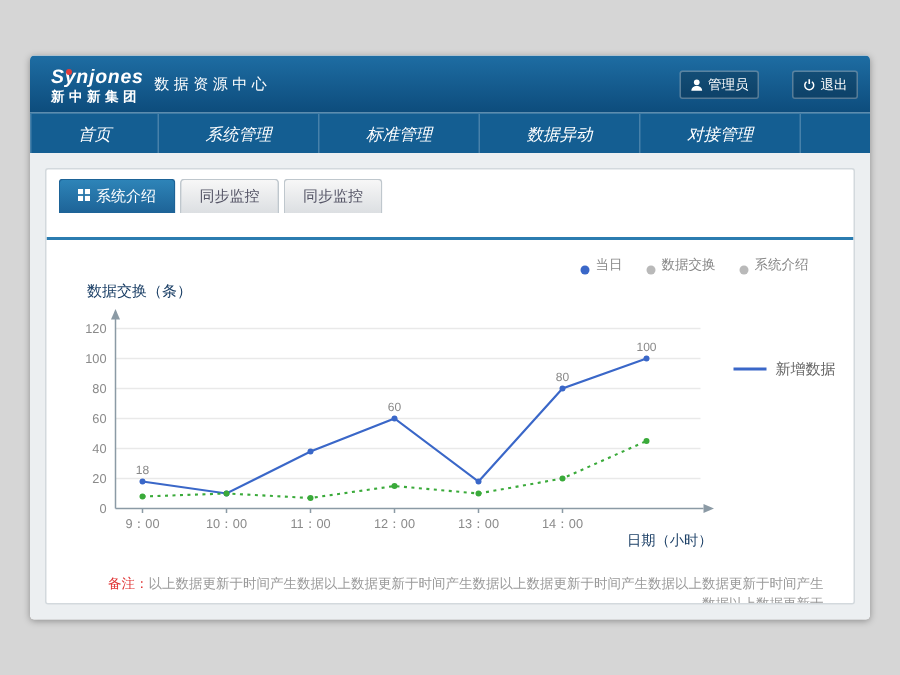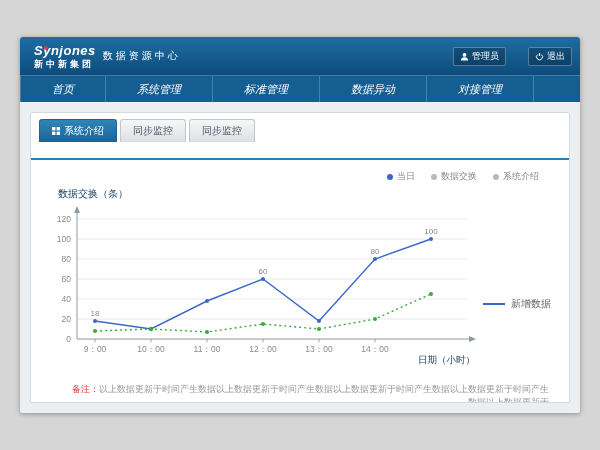--- a/index.html
+++ b/index.html
@@ -54,26 +54,26 @@
     font-size:10px;padding:4px 12px;border:1px solid #bfc7cd;border-bottom:none;
     border-radius:3px 3px 0 0;background:linear-gradient(#f7f7f7,#dcdfe2);
     color:#556;display:flex;gap:4px;align-items:center;cursor:pointer;white-space:nowrap;
   }
   .tab.active{background:linear-gradient(#2e84b8,#1d6397);color:#fff;border-color:#1d6397;}
   
   .filters{
     display:flex;gap:16px;justify-content:flex-end;align-items:center;
     padding:10px 30px 0 0;font-size:9px;color:#888;
   }
-  .filter{display:flex;align-items:center;cursor:pointer;}
+  .filter{display:flex;align-items:flex-end;cursor:pointer;}
   .fdot{width:6px;height:6px;border-radius:50%;display:inline-block;margin-right:4px;background:#bbb;}
   .y-title{font-size:10px;color:#1b3f66;margin:4px 0 0 27px;}
   .chart-row{display:flex;padding:2px 4px 0 6px;}
   .series-legend{
-    width:80px;padding-top:36px;display:flex;flex-direction:row;gap:18px;
+    width:80px;padding-top:36px;display:flex;flex-direction:column;gap:18px;
     font-size:10px;color:#666;align-items:center;
   }
   .series-item{display:flex;align-items:center;gap:6px;white-space:nowrap;}
   .line-sample{width:22px;height:0;border-top:2px solid #999;}
   .note{margin:14px 0 0 36px;font-size:9px;line-height:1.4;padding-right:20px;text-align:right;}
   .note-label{color:#e03434;}
   .note-text{color:#9a9a9a;}
 </style>
 </head>
 <body>

